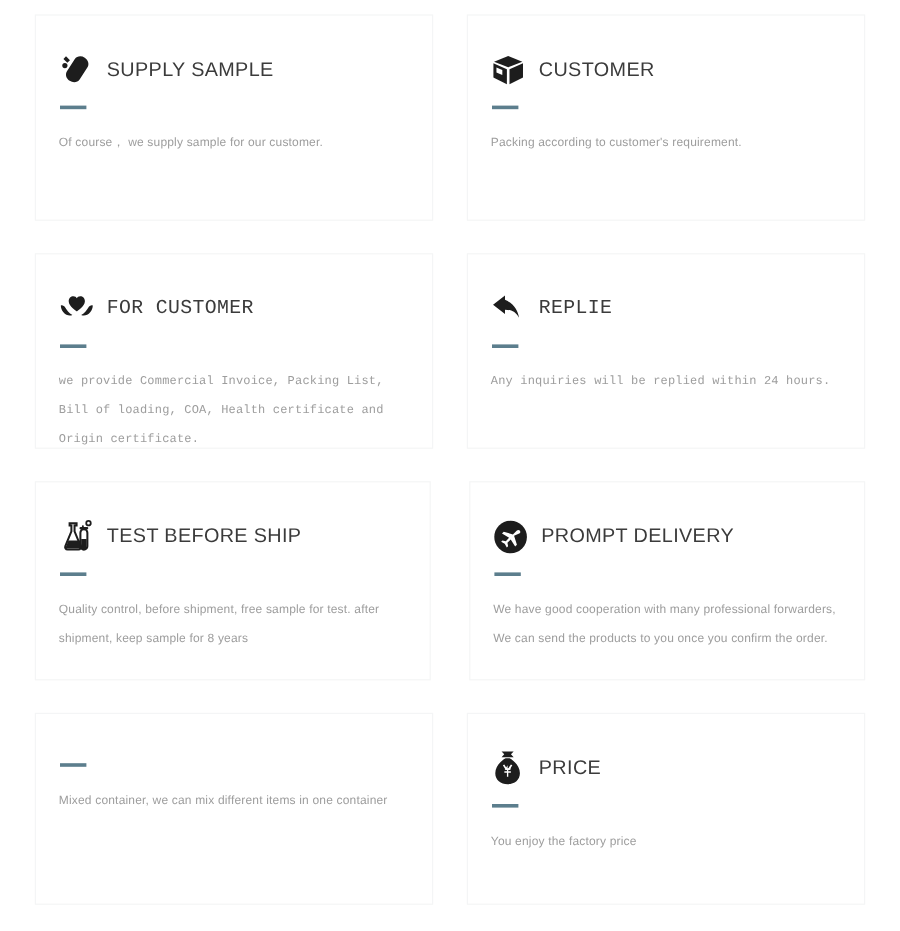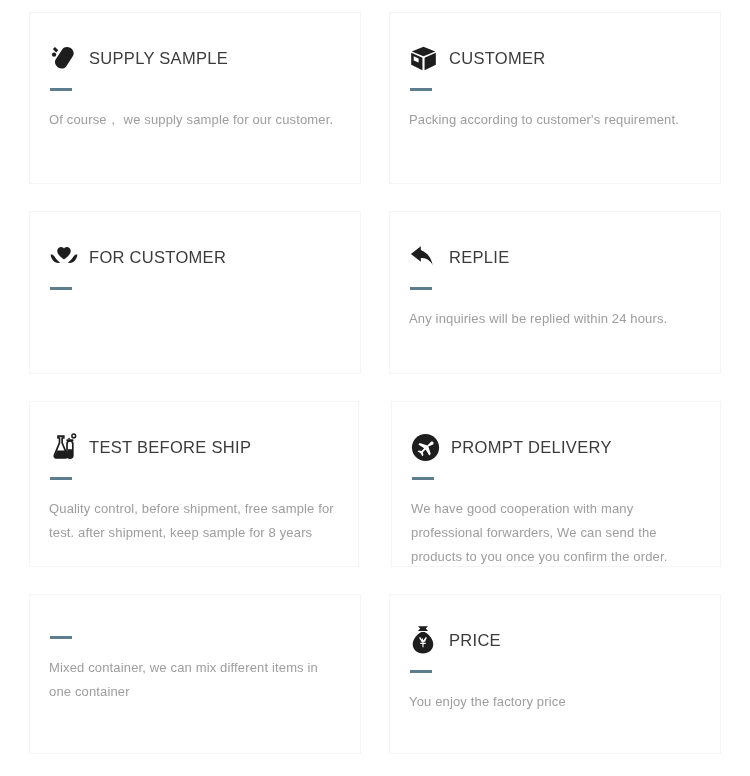--- a/index.html
+++ b/index.html
@@ -33,21 +33,21 @@
     position: relative;
   }
 
   
   .row-1 .card { height: 172px; }
   .row-2 .card { height: 163px; }
   .row-3 .card { height: 166px; }
   .row-4 .card { height: 160px; }
 
   .row-1 { margin-bottom: 27px; }
-  .row-2 { margin-bottom: 27px; }
+  .row-2 { margin-bottom: 27px; font-family: Liberation Mono, monospace; }
   .row-3 { margin-bottom: 27px; gap: 32px; }
 
   .card-head {
     display: flex;
     align-items: center;
     height: 34px;
   }
 
   .card-icon {
     width: 34px;
@@ -73,21 +73,21 @@
   .title-rule {
     width: 22px;
     height: 3px;
     background: #5c7e8d;
     margin-top: 13px;
     margin-left: 1px;
   }
 
   .card-text {
     margin-top: 17px;
-    font-size: 13px;
+    font-size: 10px;
     line-height: 24px;
     color: #9d9d9d;
     letter-spacing: 0.15px;
     max-width: 296px;
     font-weight: 400;
   }
 
   .card-left .card-text { max-width: 292px; }
 </style>
 </head>
@@ -137,20 +137,21 @@
         <span class="card-icon">
           <svg width="30" height="30" viewBox="0 0 32 32" fill="currentColor" aria-hidden="true">
             <path d="M16 18.6s-7.2-4.4-7.2-9c0-2.5 1.9-4.3 4.1-4.3 1.6 0 2.6.8 3.1 1.7.5-.9 1.5-1.7 3.1-1.7 2.2 0 4.1 1.8 4.1 4.3 0 4.6-7.2 9-7.2 9z"></path>
             <path d="M1.8 13.4c1.6-.5 3 .4 3.9 1.9 1.1 1.9 3.4 5.3 6.4 6.6-2.6 1.1-5.9.2-8-2.4-1.5-1.9-2.3-4.2-2.3-6.1z"></path>
             <path d="M30.2 13.4c-1.6-.5-3 .4-3.9 1.9-1.1 1.9-3.4 5.3-6.4 6.6 2.6 1.1 5.9.2 8-2.4 1.5-1.9 2.3-4.2 2.3-6.1z"></path>
           </svg>
         </span>
         <span class="card-title">FOR CUSTOMER</span>
       </div>
       <div class="title-rule"></div>
+      <p class="card-text">we provide Commercial Invoice, Packing List, Bill of loading, COA, Health certificate and Origin certificate.</p>
     </div>
 
     <div class="card card-right">
       <div class="card-head">
         <span class="card-icon">
           <svg width="30" height="30" viewBox="0 0 32 32" fill="currentColor" aria-hidden="true">
             <path d="M12.6 8.4V4.6L2 12.8l10.6 8.2v-3.9c5.4 0 9.6 1.9 12.6 7.3-1.2-6.4-4.8-12.8-12.6-16z"></path>
           </svg>
         </span>
         <span class="card-title">REPLIE</span>

